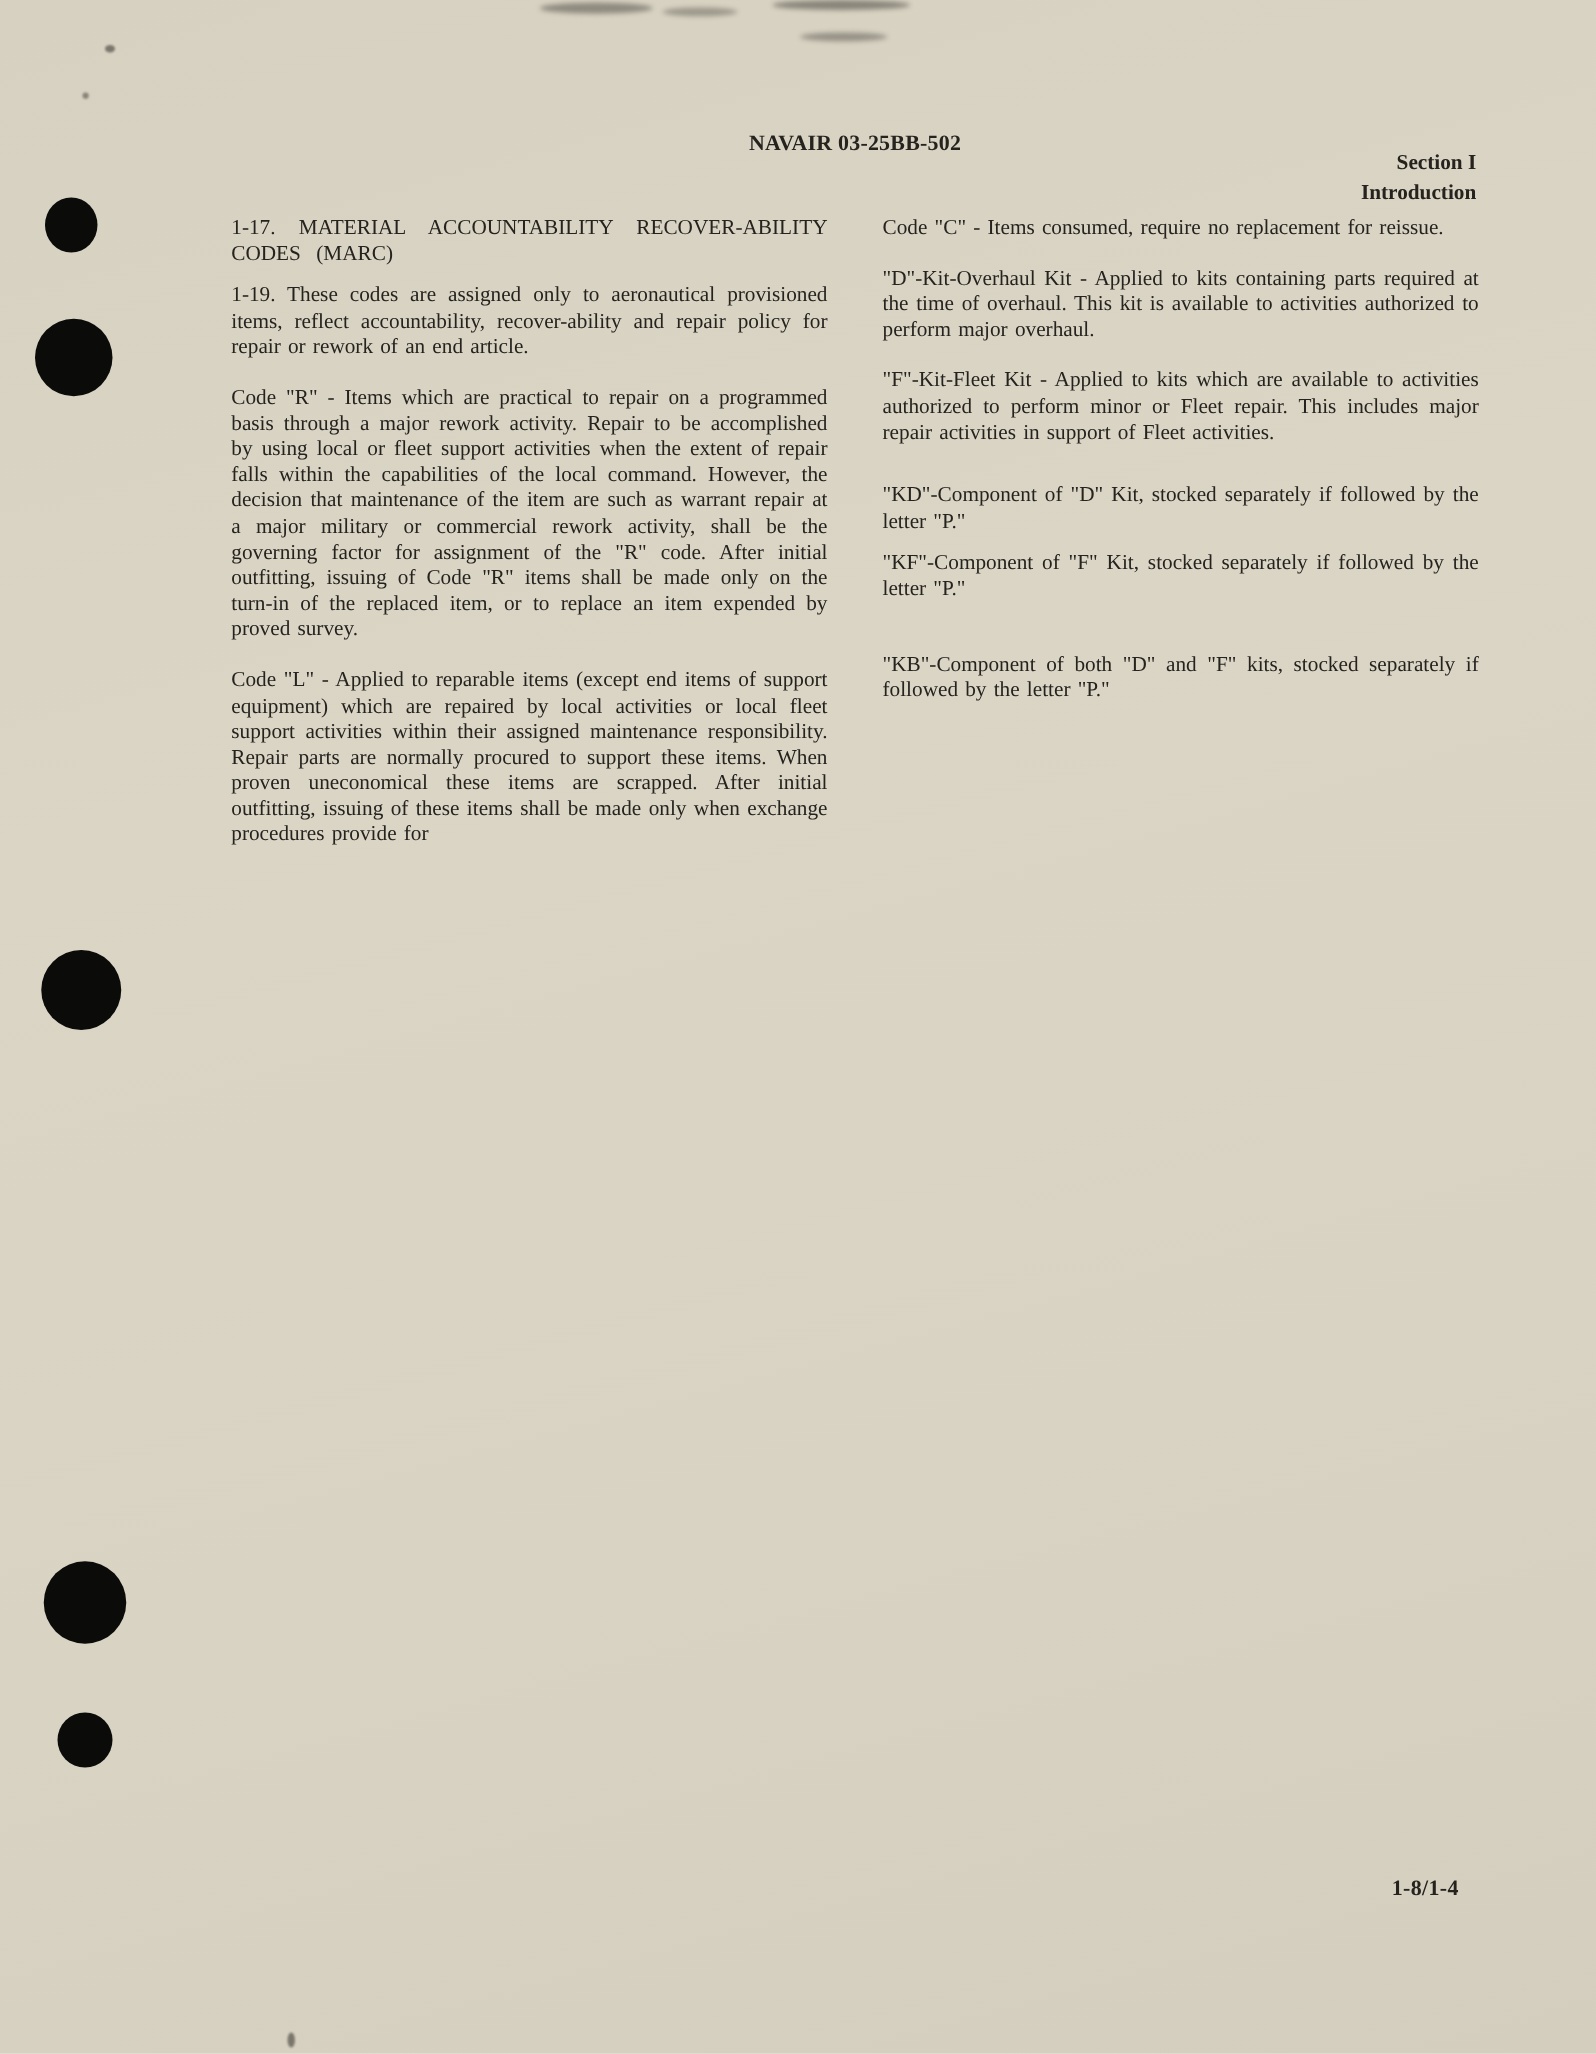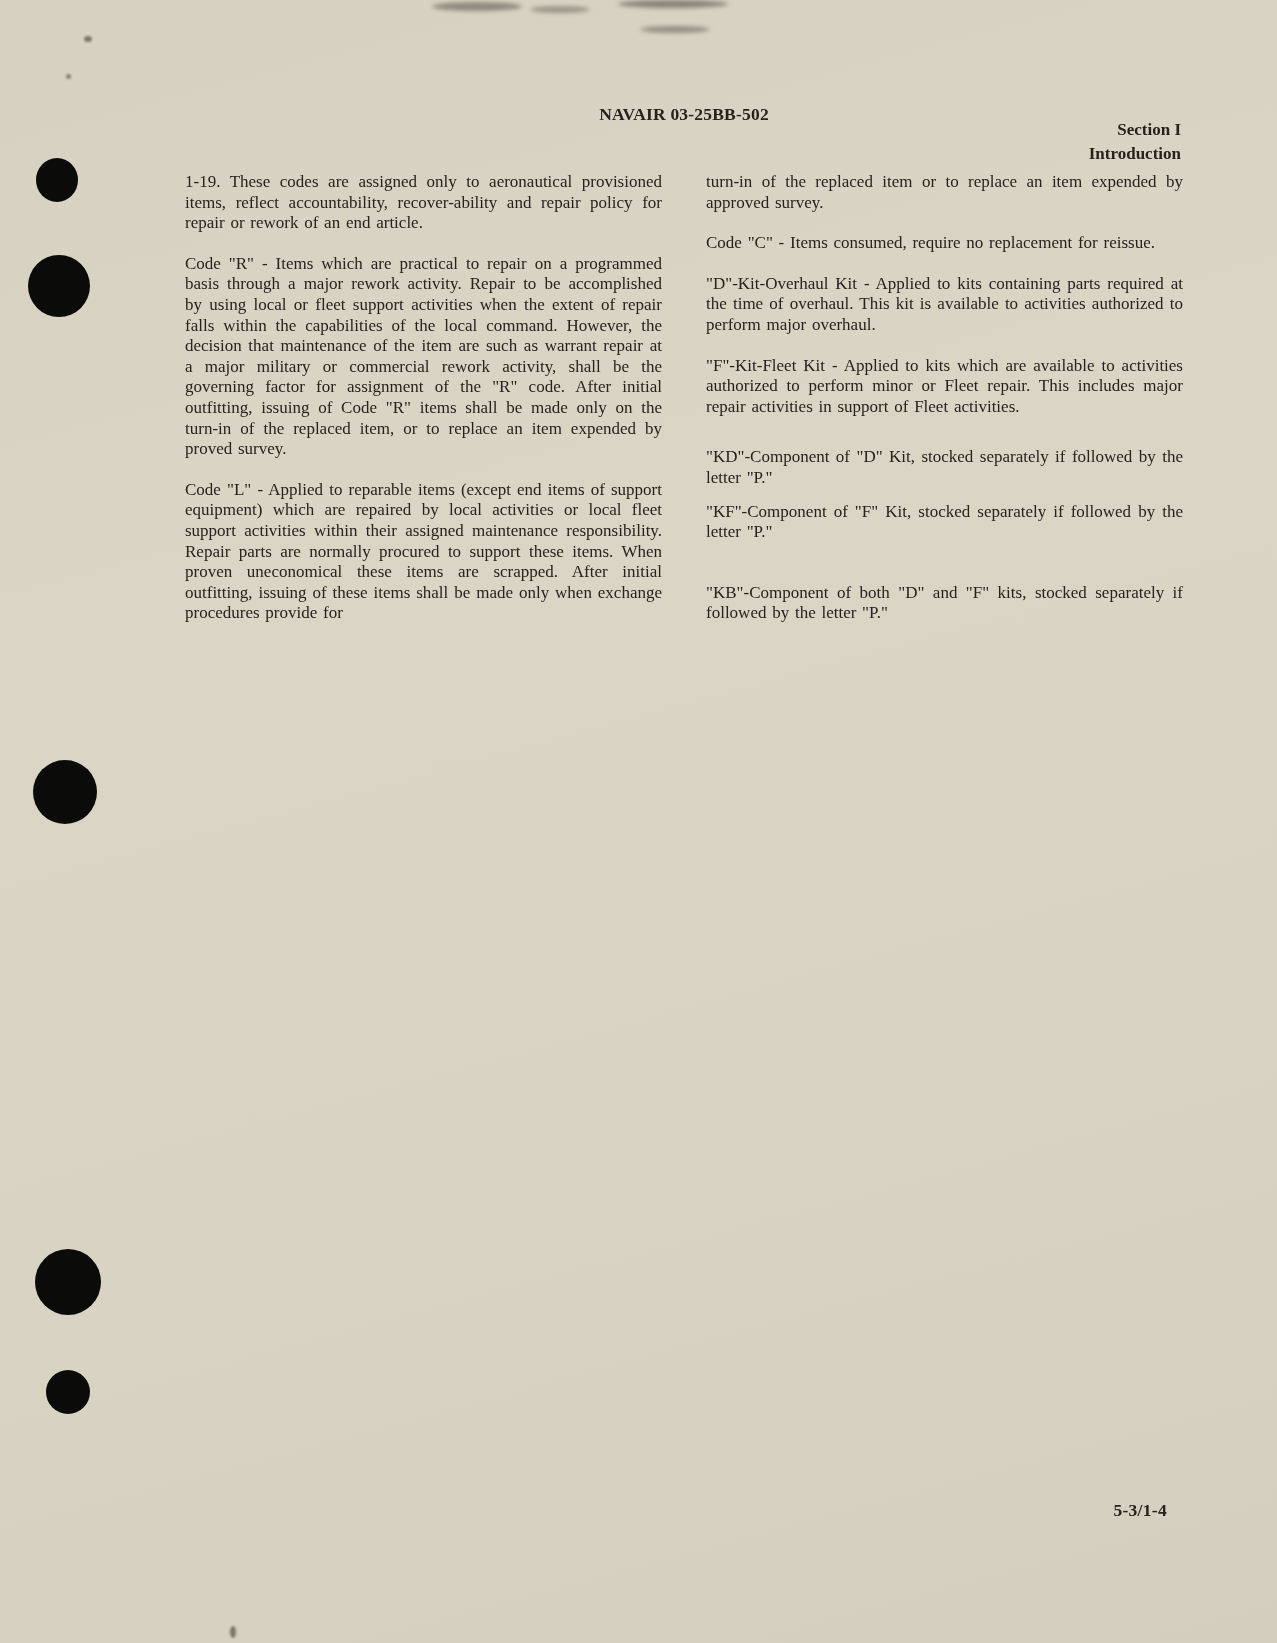--- a/index.html
+++ b/index.html
@@ -115,32 +115,32 @@
   <div class="doc-number">NAVAIR 03-25BB-502</div>
 
   <div class="section-block">
     <div>Section I</div>
     <div>Introduction</div>
   </div>
 
   <div class="columns">
 
     <div class="col">
+      <p class="par heading gap-sm">1-17. MATERIAL ACCOUNTABILITY RECOVER-ABILITY CODES (MARC)</p>
       <p class="par">1-19. These codes are assigned only to aeronautical provisioned items, reflect accountability, recover-ability and repair policy for repair or rework of an end article.</p>
       <p class="par">Code "R" - Items which are practical to repair on a programmed basis through a major rework activity. Repair to be accomplished by using local or fleet support activities when the extent of repair falls within the capabilities of the local command. However, the decision that maintenance of the item are such as warrant repair at a major military or commercial rework activity, shall be the governing factor for assignment of the "R" code. After initial outfitting, issuing of Code "R" items shall be made only on the turn-in of the replaced item, or to replace an item expended by proved survey.</p>
       <p class="par">Code "L" - Applied to reparable items (except end items of support equipment) which are repaired by local activities or local fleet support activities within their assigned maintenance responsibility. Repair parts are normally procured to support these items. When proven uneconomical these items are scrapped. After initial outfitting, issuing of these items shall be made only when exchange procedures provide for</p>
     </div>
 
     <div class="col">
-      <p class="par">turn-in of the replaced item or to replace an item expended by approved survey.</p>
       <p class="par">Code "C" - Items consumed, require no replacement for reissue.</p>
       <p class="par">"D"-Kit-Overhaul Kit - Applied to kits containing parts required at the time of overhaul. This kit is available to activities authorized to perform major overhaul.</p>
       <p class="par gap-md">"F"-Kit-Fleet Kit - Applied to kits which are available to activities authorized to perform minor or Fleet repair. This includes major repair activities in support of Fleet activities.</p>
       <p class="par gap-sm">"KD"-Component of "D" Kit, stocked separately if followed by the letter "P."</p>
       <p class="par gap-lg">"KF"-Component of "F" Kit, stocked separately if followed by the letter "P."</p>
       <p class="par">"KB"-Component of both "D" and "F" kits, stocked separately if followed by the letter "P."</p>
     </div>
 
   </div>
 
-  <div class="footer-page">5-3/1-4</div>
+  <div class="footer-page">1-8/1-4</div>
 
 </div>
 
 </body></html>

